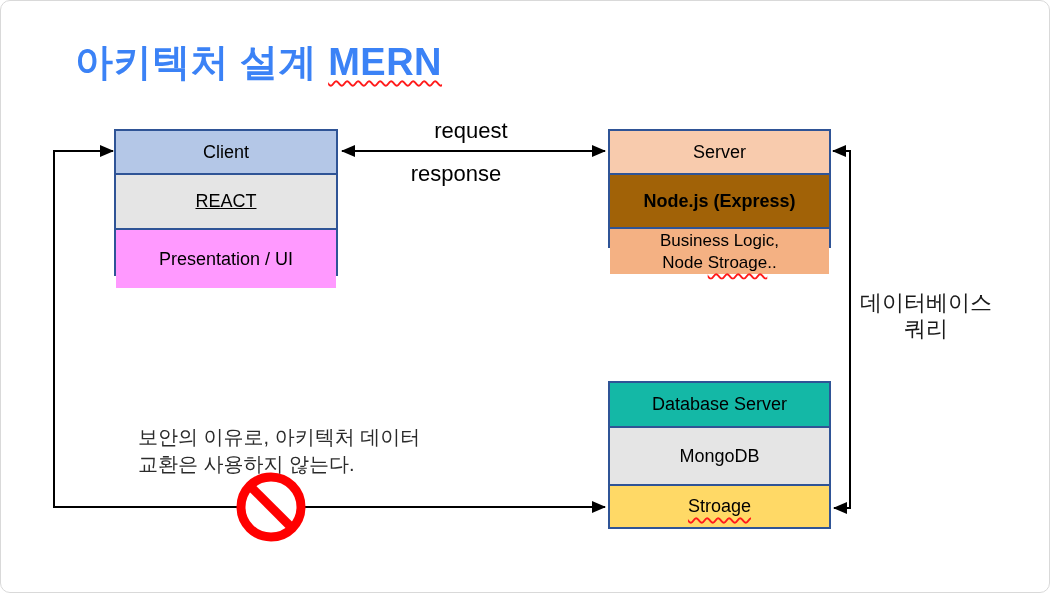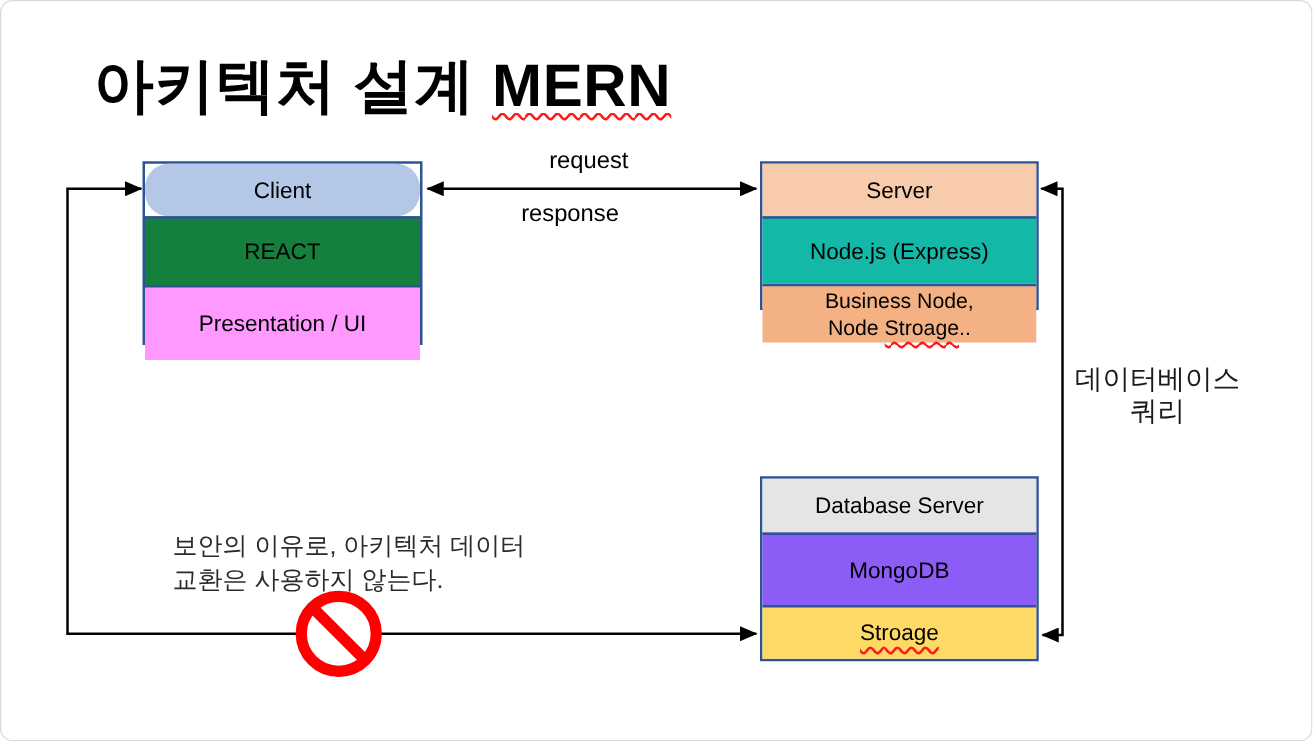--- a/index.html
+++ b/index.html
@@ -2,49 +2,49 @@
 <html><head>
 <meta charset="utf-8">
 <style>
   html,body{margin:0;padding:0;background:#fff;}
   body{font-family:"Liberation Sans","DejaVu Sans",sans-serif;}
   .slide{
     position:relative;width:1050px;height:593px;background:#fff;
     border:1px solid #d9d9d9;border-radius:10px;box-sizing:border-box;overflow:hidden;
   }
   .title{
-    position:absolute;left:74px;top:36px;font-size:48px;font-weight:700;color:#000000;
+    position:absolute;left:74px;top:36px;font-size:38px;font-weight:700;color:#3b82f6;
     letter-spacing:0.5px;white-space:nowrap;
   }
   .squiggle{
     text-decoration-line:underline;text-decoration-style:wavy;
     text-decoration-color:#ff1a1a;text-decoration-thickness:2px;text-underline-offset:5px;
   }
   .stack{
     position:absolute;border:2px solid #2F5496;box-sizing:border-box;background:#fff;
   }
   .stack .row{
     display:flex;align-items:center;justify-content:center;text-align:center;
     font-size:18px;color:#000;box-sizing:border-box;
   }
   .stack .row + .row{border-top:2px solid #2F5496;}
   #client-box{left:113px;top:128px;width:224px;height:147px;}
-  #client-box .row1{height:42px;background:#B4C7E7;border-radius:19px;}
-  #client-box .row2{height:55px;background:#15803d;}
+  #client-box .row1{height:42px;background:#B4C7E7;}
+  #client-box .row2{height:55px;background:#e5e5e5;text-decoration:underline;}
   #client-box .row3{height:60px;background:#FF99FF;}
   #server-box{left:607px;top:128px;width:223px;height:119px;}
   #server-box .row1{height:42px;background:#F8CBAD;}
-  #server-box .row2{height:54px;background:#14b8a6;}
+  #server-box .row2{height:54px;background:#a16207;font-weight:bold;}
   #server-box .row3{height:47px;background:#F4B183;font-size:17px;line-height:22px;flex-direction:column;}
   #db-box{left:607px;top:380px;width:223px;height:148px;}
-  #db-box .row1{height:43px;background:#e5e5e5;}
-  #db-box .row2{height:58px;background:#8b5cf6;}
+  #db-box .row1{height:43px;background:#14b8a6;}
+  #db-box .row2{height:58px;background:#e5e5e5;}
   #db-box .row3{height:43px;background:#FFD966;}
   .arrow-label{
-    position:absolute;font-size:19px;color:#000;text-align:center;width:160px;
+    position:absolute;font-size:22px;color:#000;text-align:center;width:160px;
   }
   #request-label{left:390px;top:117px;}
   #response-label{left:375px;top:160px;}
   #db-query-label{
     position:absolute;left:852px;top:289px;width:146px;text-align:center;
     font-size:22px;line-height:26px;color:#1a1a1a;
   }
   #security-note{
     position:absolute;left:137px;top:423px;font-size:20px;line-height:27px;color:#2b2b2b;
   }
@@ -84,21 +84,21 @@
   <div class="stack" id="client-box">
     <div class="row row1">Client</div>
     <div class="row row2">REACT</div>
     <div class="row row3">Presentation / UI</div>
   </div>
 
   <div class="stack" id="server-box">
     <div class="row row1">Server</div>
     <div class="row row2">Node.js (Express)</div>
     <div class="row row3">
-      <span>Business Node,</span>
+      <span>Business Logic,</span>
       <span><span>Node </span><span class="squiggle">Stroage</span><span>..</span></span>
     </div>
   </div>
 
   <div class="stack" id="db-box">
     <div class="row row1">Database Server</div>
     <div class="row row2">MongoDB</div>
     <div class="row row3">
       <span class="squiggle">Stroage</span>
     </div>

